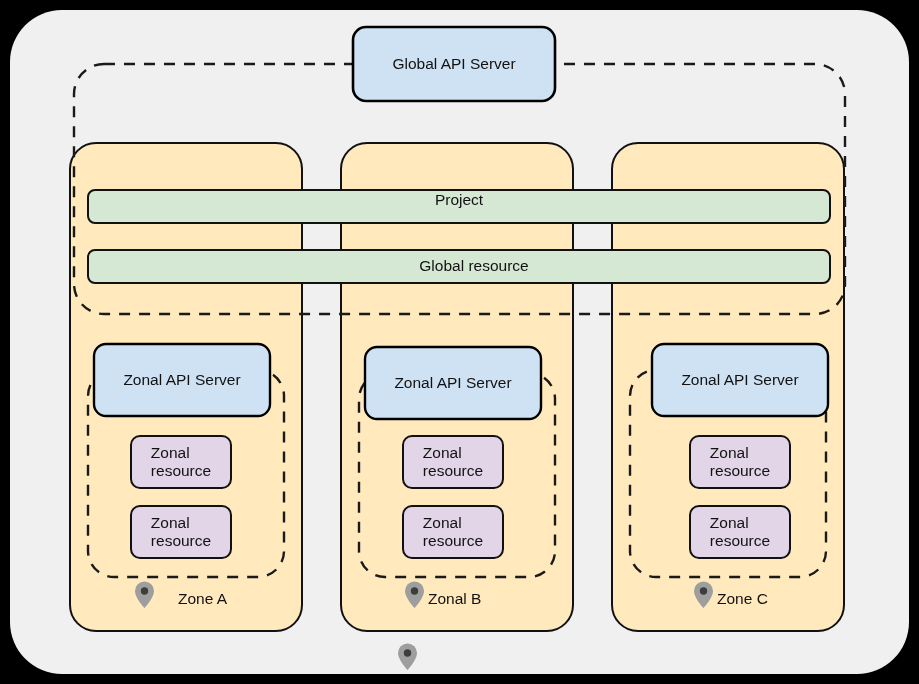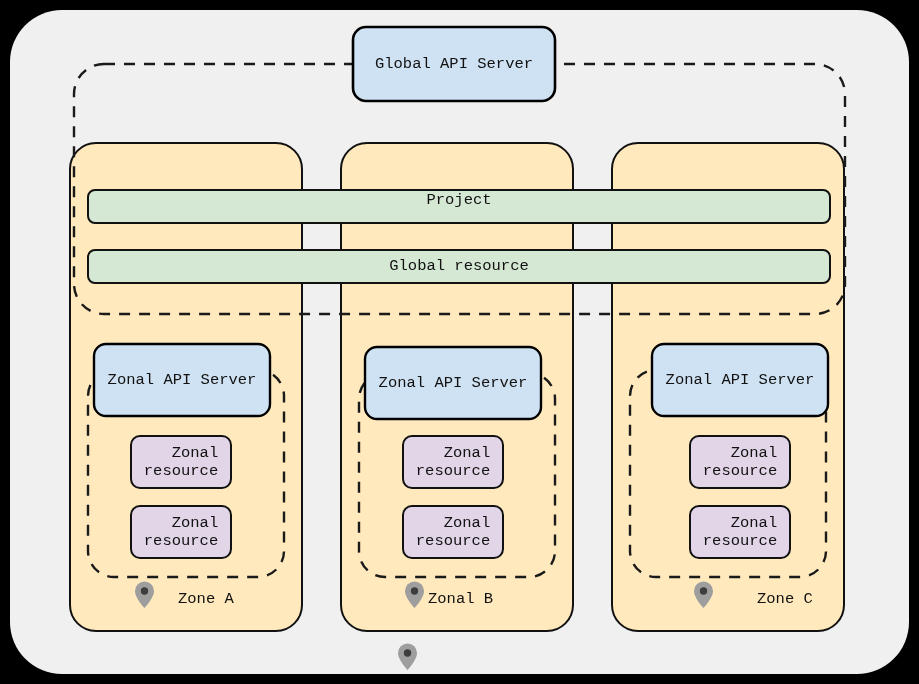--- a/index.html
+++ b/index.html
@@ -25,24 +25,23 @@
     top: 0;
   }
   .lbl {
     position: absolute;
     display: flex;
     align-items: center;
     justify-content: center;
     color: #121212;
     font-size: 15.5px;
     line-height: 1.18;
-    text-align: right;
+    text-align: left;
     white-space: pre-line;
     pointer-events: none;
-    font-family: Liberation Mono, monospace;
   }
   .lbl-left {
     justify-content: flex-start;
   }
 </style>
 </head>
 <body>
 
 <div id="stage">
 
@@ -110,21 +109,21 @@
     <g>
       <path d="M398 653 a9.5 9.5 0 1 1 19 0 c0 7 -9.5 17 -9.5 17 s-9.5 -10 -9.5 -17 z" fill="#9e9e9e"></path>
       <circle cx="407.5" cy="653" r="3.7" fill="#3d3d3d"></circle>
     </g>
   </svg>
 
   <div class="lbl" style="left:353px; top:27px; width:202px; height:74px;">Global API Server</div>
 
   <div class="lbl" style="left:88px; top:190px; width:742px; height:21px;">Project</div>
 
-  <div class="lbl" style="left:88px; top:250px; width:742px; height:33px;">Global resource</div>
+  <div class="lbl" style="left:103px; top:250px; width:742px; height:33px;">Global resource</div>
 
   <div class="lbl" style="left:94px; top:344px; width:176px; height:72px;">Zonal API Server</div>
   <div class="lbl" style="left:365px; top:347px; width:176px; height:72px;">Zonal API Server</div>
   <div class="lbl" style="left:652px; top:344px; width:176px; height:72px;">Zonal API Server</div>
 
   <div class="lbl" style="left:131px; top:436px; width:100px; height:52px;">Zonal
 resource</div>
   <div class="lbl" style="left:131px; top:506px; width:100px; height:52px;">Zonal
 resource</div>
 
@@ -133,16 +132,16 @@
   <div class="lbl" style="left:403px; top:506px; width:100px; height:52px;">Zonal
 resource</div>
 
   <div class="lbl" style="left:690px; top:436px; width:100px; height:52px;">Zonal
 resource</div>
   <div class="lbl" style="left:690px; top:506px; width:100px; height:52px;">Zonal
 resource</div>
 
   <div class="lbl lbl-left" style="left:158px; top:588px; width:120px; height:22px;margin-left:20px;">Zone A</div>
   <div class="lbl lbl-left" style="left:428px; top:588px; width:120px; height:22px;">Zonal B</div>
-  <div class="lbl lbl-left" style="left:717px; top:588px; width:120px; height:22px;margin-left:40px;">Zone C</div>
+  <div class="lbl lbl-left" style="left:717px; top:588px; width:120px; height:22px;">Zone C</div>
 
 
 </div>
 
 </body></html>

